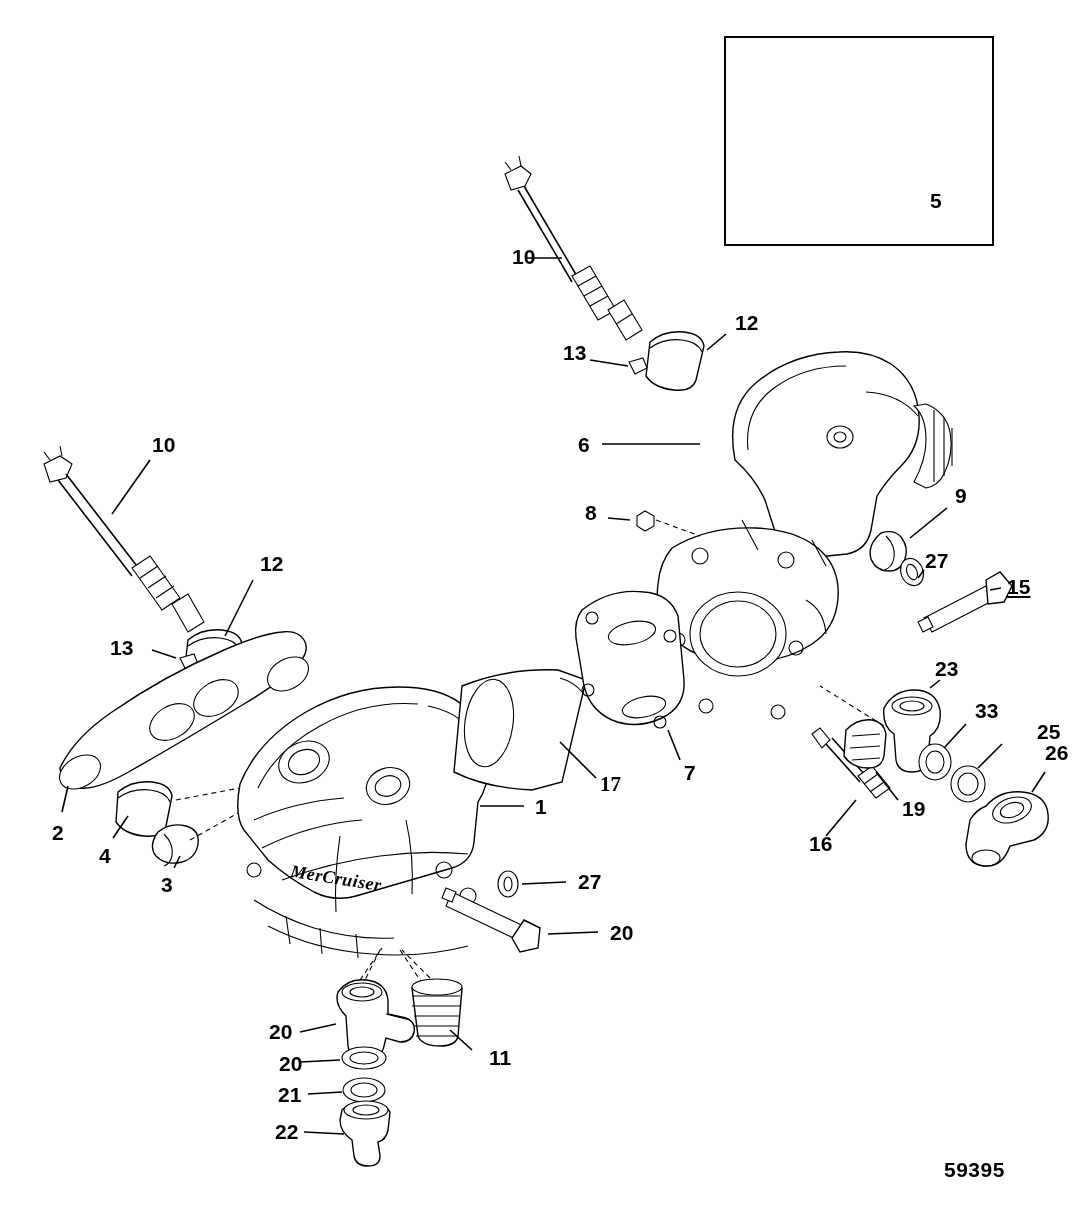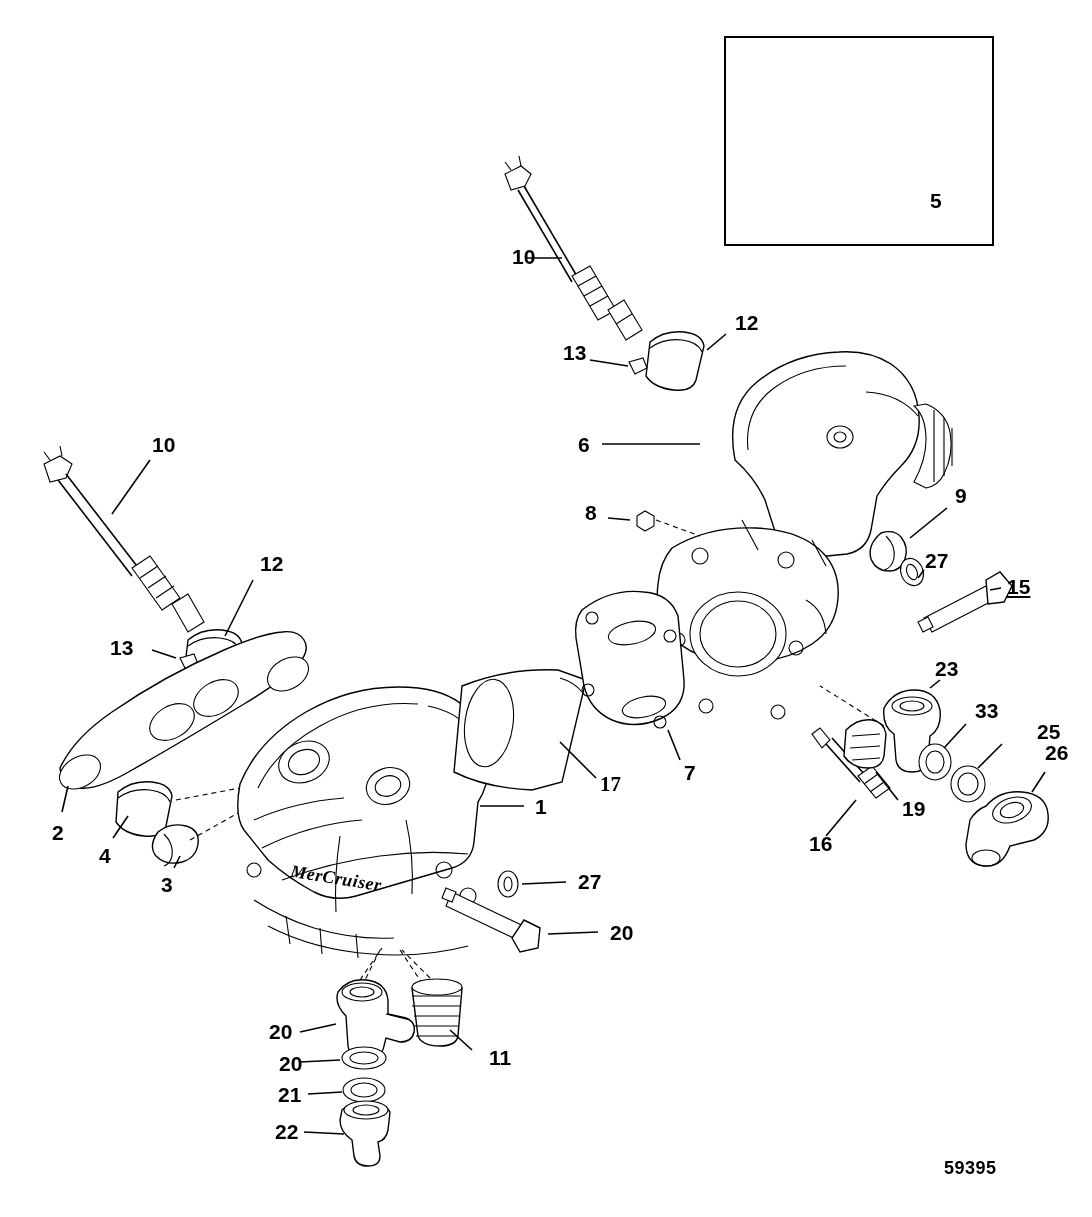--- a/index.html
+++ b/index.html
@@ -21,21 +21,21 @@
     font-weight: bold;
     font-size: 21px;
     color: #000000;
     line-height: 1;
     white-space: nowrap;
   }
   .diagram-id {
     position: absolute;
     font-family: "Liberation Sans", sans-serif;
     font-weight: bold;
-    font-size: 18px;
+    font-size: 21px;
     color: #000000;
     letter-spacing: 0.5px;
   }
   .inset-box {
     position: absolute;
     border: 2px solid #000000;
     background: #ffffff;
   }
   svg.art {
     position: absolute;

